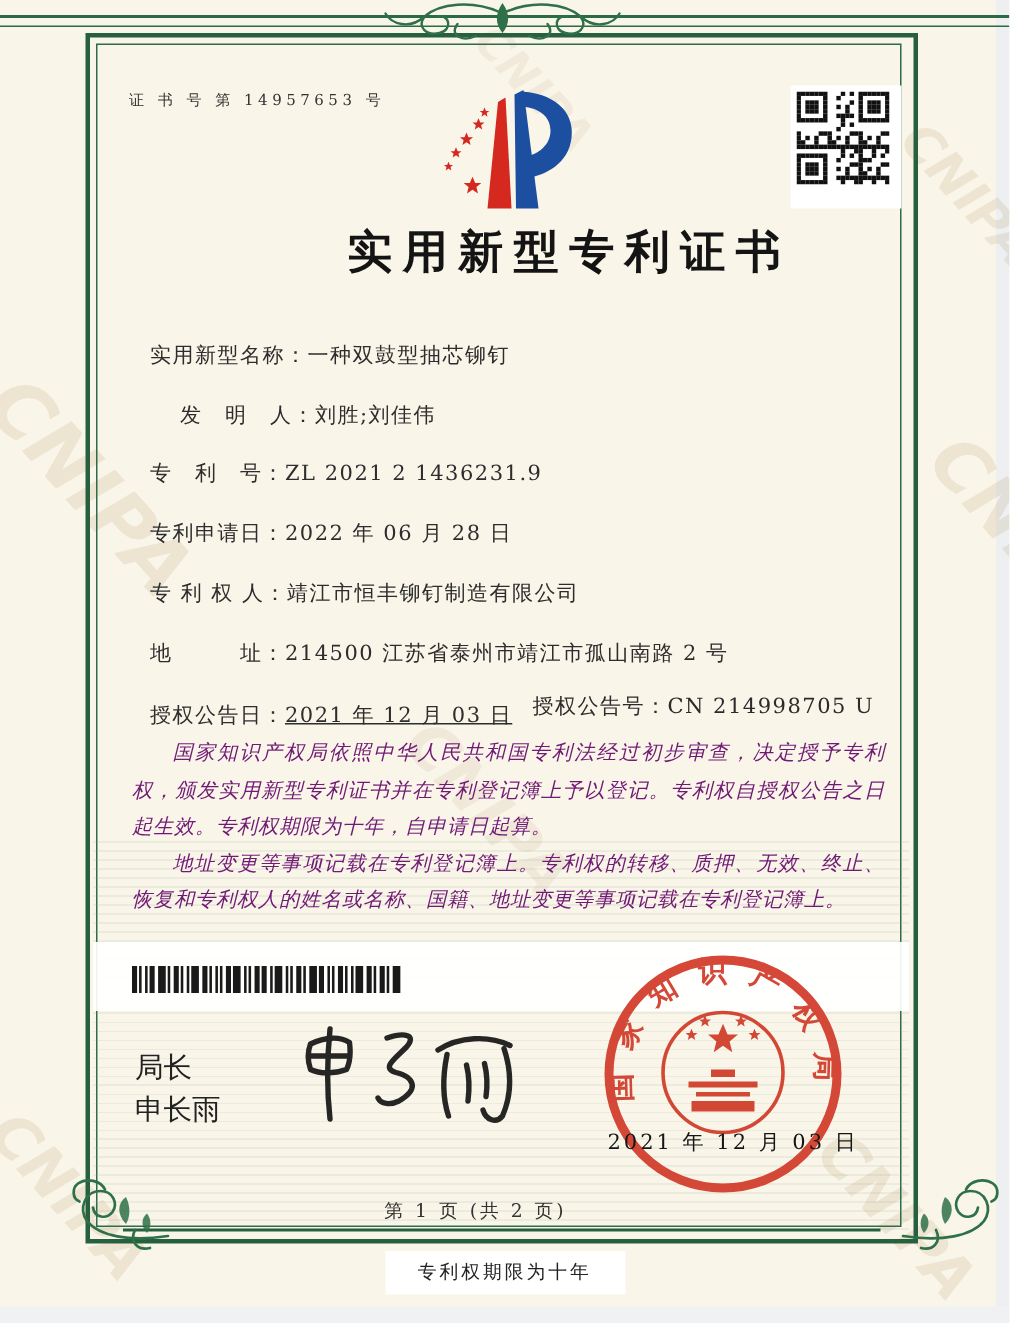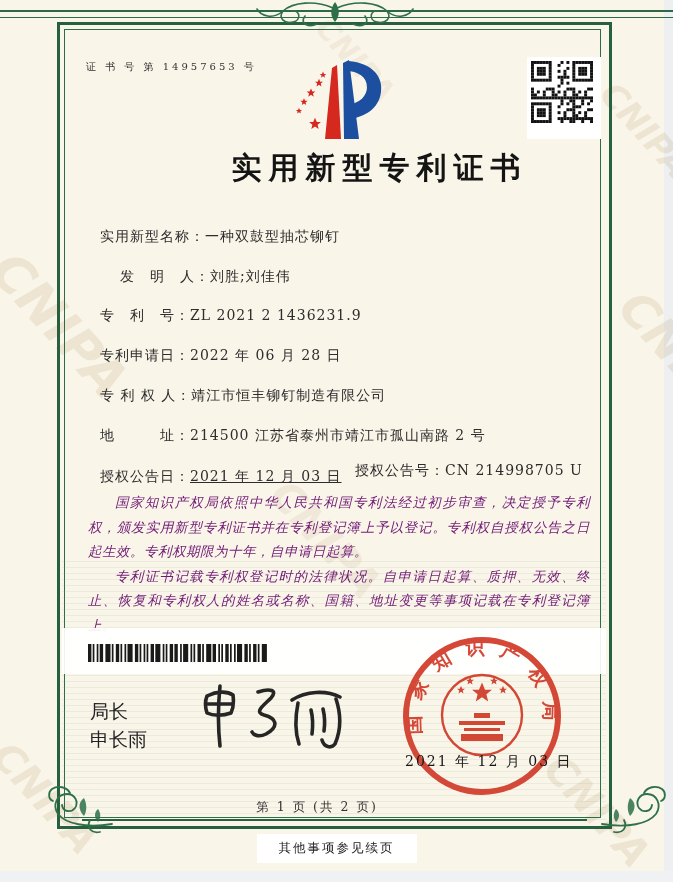--- a/index.html
+++ b/index.html
@@ -382,21 +382,21 @@
     </div>
     <div class="field f6">
       <span class="lbl">授权公告日：</span><span class="val">2021 年 12 月 03 日</span>
     </div>
     <div class="field2">
       <span class="lbl">授权公告号：</span><span class="val">CN 214998705 U</span>
     </div>
 
     <div class="body-text">
       <p>国家知识产权局依照中华人民共和国专利法经过初步审查，决定授予专利权，颁发实用新型专利证书并在专利登记簿上予以登记。专利权自授权公告之日起生效。专利权期限为十年，自申请日起算。</p>
-      <p>专利证书记载专利权登记时的法律状况。自申请日起算、质押、无效、终止、恢复和专利权人的姓名或名称、国籍、地址变更等事项记载在专利登记簿上。</p>
+      <p>地址变更等事项记载在专利登记簿上。专利权的转移、质押、无效、终止、恢复和专利权人的姓名或名称、国籍、地址变更等事项记载在专利登记簿上。</p>
     </div>
 
     <div class="white-band"></div>
     <svg class="barcode" id="barcode" width="182" height="18" viewBox="0 0 182 18" fill="#1a1a1a">
         <rect x="0" y="0" width="3.4" height="18"></rect>
         <rect x="4.7" y="0" width="1.7" height="18"></rect>
         <rect x="8.7" y="0" width="1.7" height="18"></rect>
         <rect x="11.7" y="0" width="3.4" height="18"></rect>
         <rect x="17.4" y="0" width="5.1" height="18"></rect>
         <rect x="23.799999999999997" y="0" width="1.7" height="18"></rect>
@@ -471,20 +471,20 @@
         <rect x="62" y="90" width="46" height="4"></rect>
         <rect x="67" y="97" width="36" height="3"></rect>
         <rect x="64" y="103" width="42" height="7"></rect>
       </g>
     </svg>
     <div class="seal-date">2021 年 12 月 03 日</div>
 
     <div class="page-num">第 1 页 (共 2 页)</div>
 
     <div class="note-box">
-      <span>其他事项参见续页</span>
+      <span>专利权期限为十年</span>
     </div>
 
   </div>
 
   <div class="edge-right"></div>
   <div class="edge-bottom"></div>
 </div>
 
 </body></html>

